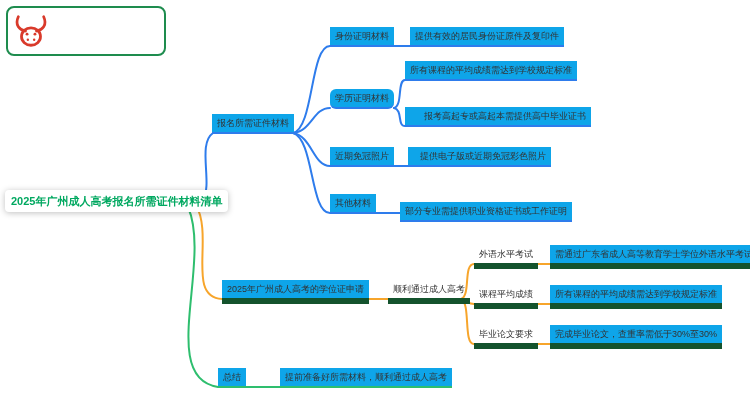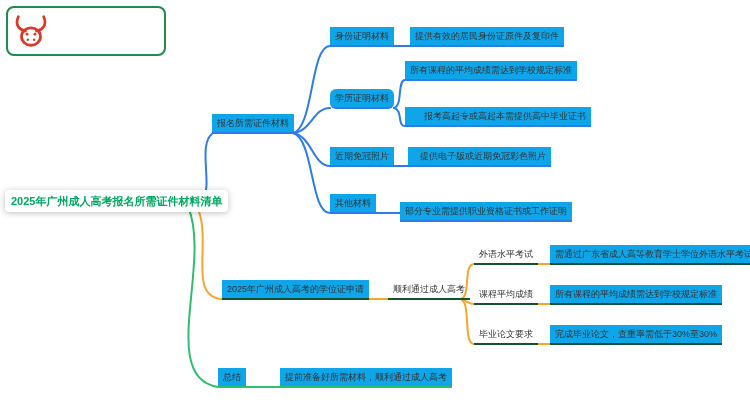--- a/index.html
+++ b/index.html
@@ -9,21 +9,21 @@
     font-family:"Liberation Sans","DejaVu Sans",sans-serif;
   }
   .wires{position:absolute;left:0;top:0;pointer-events:none;}
   .nd{
     position:absolute;white-space:nowrap;
     font-size:9px;line-height:14px;padding:2px 5px;
     color:#333;box-sizing:border-box;
   }
   .hl{background:#0ea5e9;}
   .ub{border-bottom:2px solid #2E7CEC;}
-  .uo{border-bottom:2px solid #14532d;}
+  .uo{border-bottom:6px solid #14532d;}
   .ug{border-bottom:2px solid #2EBE6E;}
   .root{
     left:5px;top:190px;
     font-size:11px;font-weight:bold;color:#00A860;
     background:#fff;border-radius:4px;padding:4px 6px;
     box-shadow:0 1px 6px rgba(0,0,0,.25);
   }
   
   #n-b1{left:212px;top:114px;}
   #n-id{left:330px;top:27px;}

